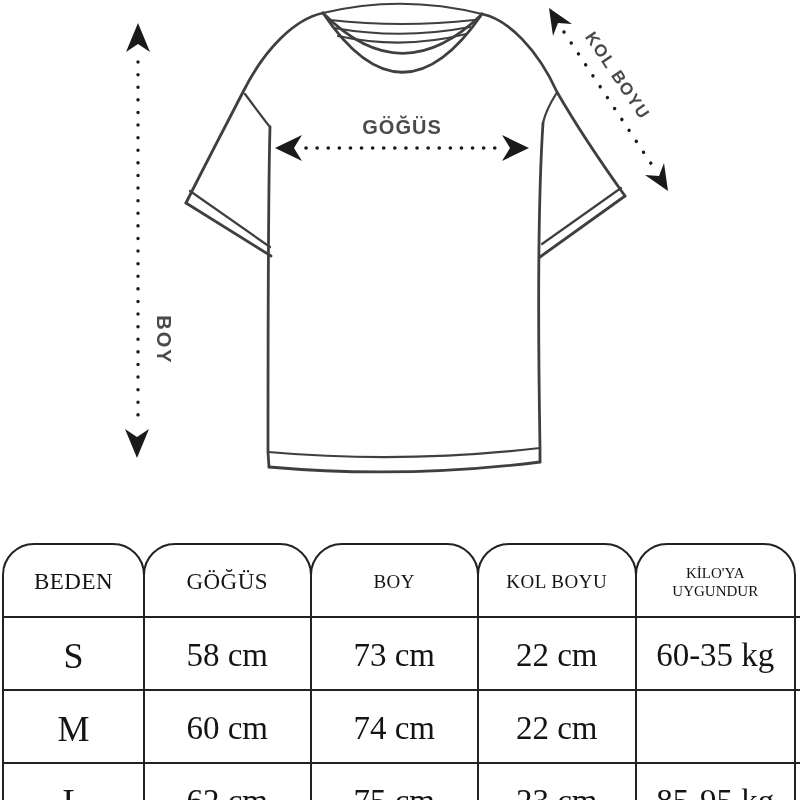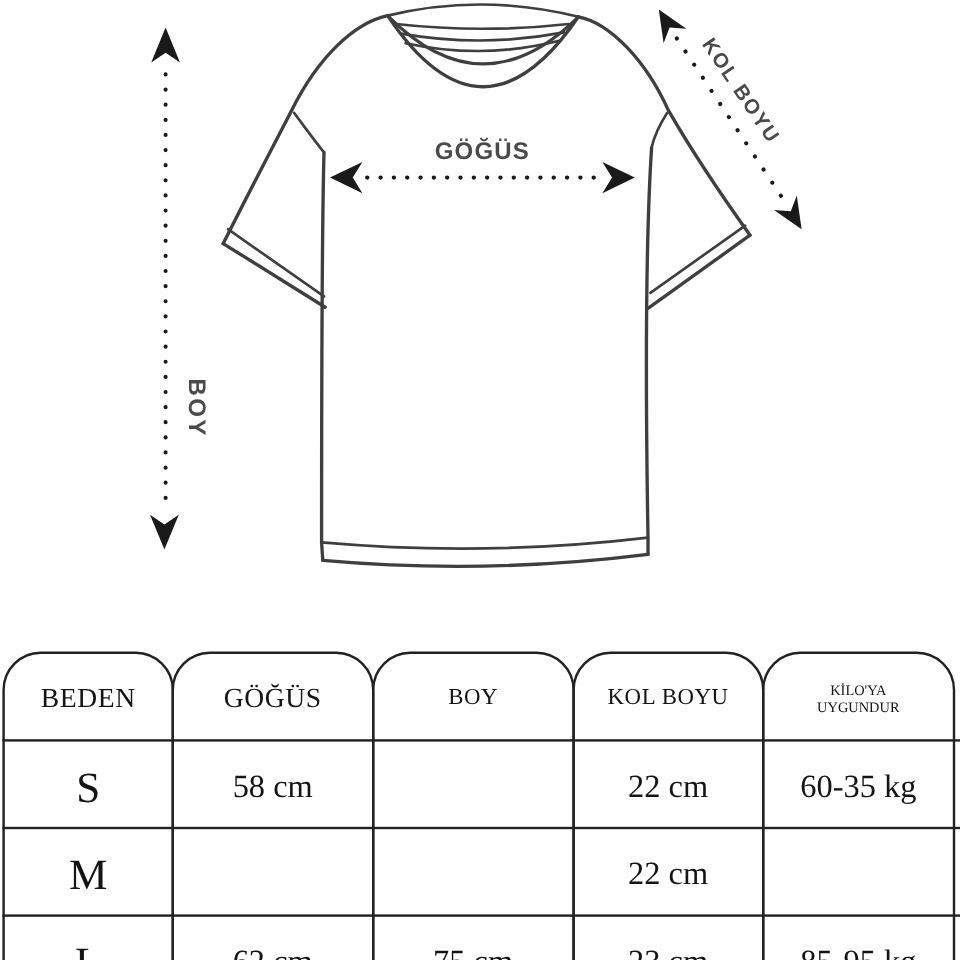--- a/index.html
+++ b/index.html
@@ -32,23 +32,23 @@
   .tcell{
     position:absolute;left:0;width:100%;display:flex;
     align-items:center;justify-content:center;text-align:center;
   }
   .tcell.h{top:0;height:74px;}
   .tcell.r0{top:74px;height:73px;}
   .tcell.r1{top:147px;height:73px;}
   .tcell.r2{top:220px;height:73px;}
   .th-big{font-size:23px;letter-spacing:.5px;}
   .th-mid{font-size:19px;letter-spacing:.5px;}
-  .th-small{font-size:12px;line-height:1.2;max-width:112px;}
+  .th-small{font-size:15px;line-height:1.2;max-width:112px;}
   .td-size{font-size:36px;}
-  .td-val{font-size:27px;}
+  .td-val{font-size:33px;}
   .rowline{
     position:absolute;left:0;right:0;height:2.5px;background:#222;
   }
 </style>
 </head>
 <body>
 
 <div class="screen">
 
   <div class="diagram">
@@ -119,25 +119,28 @@
     <div class="tcol" style="left:0;width:143px;">
       <div class="tcell h th-big">BEDEN</div>
       <div class="tcell r0 td-size">S</div>
       <div class="tcell r1 td-size">M</div>
       <div class="tcell r2 td-size">L</div>
     </div>
 
     <div class="tcol" style="left:140.5px;width:169.5px;">
       <div class="tcell h th-big">GÖĞÜS</div>
       <div class="tcell r0 td-val">58 cm</div>
+      <div class="tcell r1 td-val">60 cm</div>
       <div class="tcell r2 td-val">62 cm</div>
     </div>
 
     <div class="tcol" style="left:307.5px;width:169.5px;">
       <div class="tcell h th-mid">BOY</div>
+      <div class="tcell r0 td-val">73 cm</div>
+      <div class="tcell r1 td-val">74 cm</div>
       <div class="tcell r2 td-val">75 cm</div>
     </div>
 
     <div class="tcol" style="left:474.5px;width:160.5px;">
       <div class="tcell h th-mid">KOL BOYU</div>
       <div class="tcell r0 td-val">22 cm</div>
       <div class="tcell r1 td-val">22 cm</div>
       <div class="tcell r2 td-val">23 cm</div>
     </div>
 

